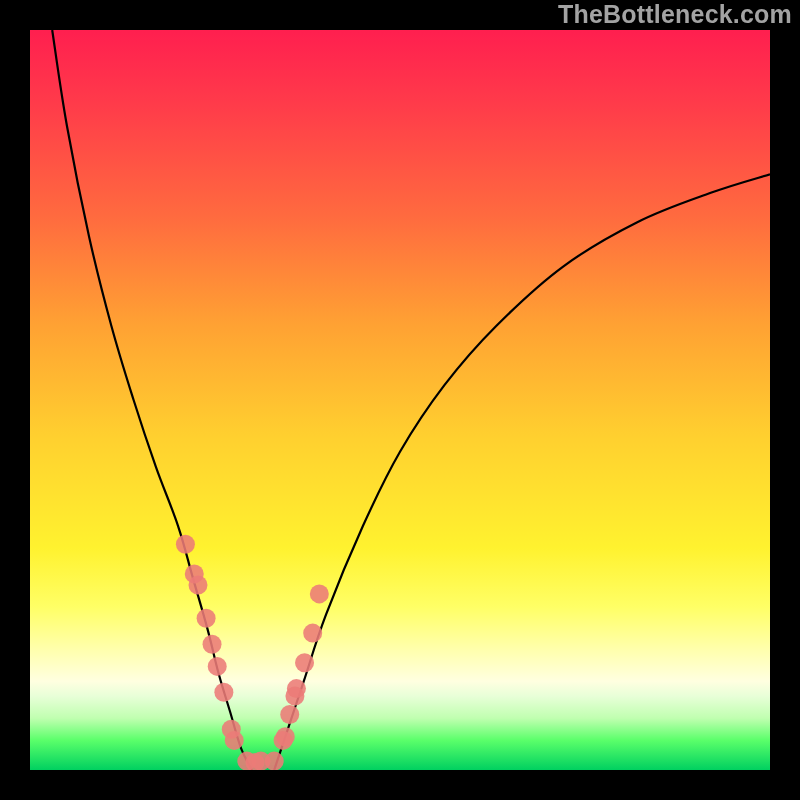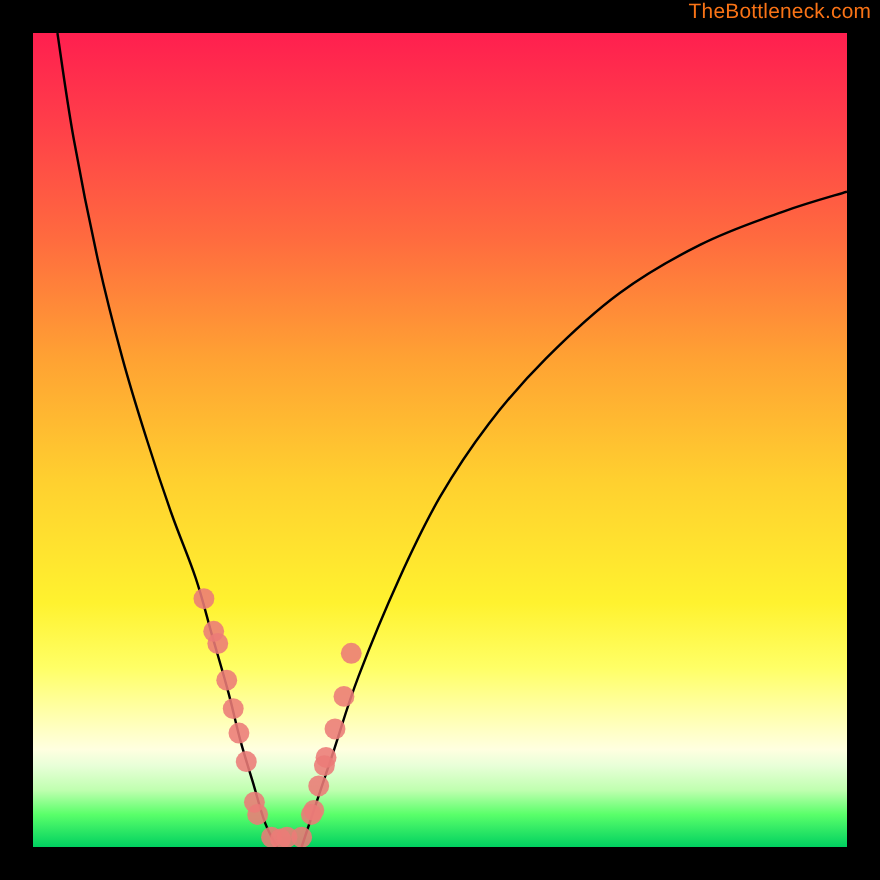--- a/index.html
+++ b/index.html
@@ -29,23 +29,23 @@
       #ffffe0 88%,
       #e8ffd8 90%,
       #c0ffb0 93%,
       #5aff6a 96%,
       #00d060 100%);
   }
   .watermark {
     position: absolute;
     top: 0px;
     right: 8px;
-    color: #f97316;
-    font-size: 19px;
-    font-weight: 400;
+    color: #a3a3a3;
+    font-size: 25px;
+    font-weight: 700;
     letter-spacing: 0.2px;
   }
   .plot {
     position: absolute;
     left: 30px;
     top: 30px;
     width: 740px;
     height: 740px;
   }
 </style>

